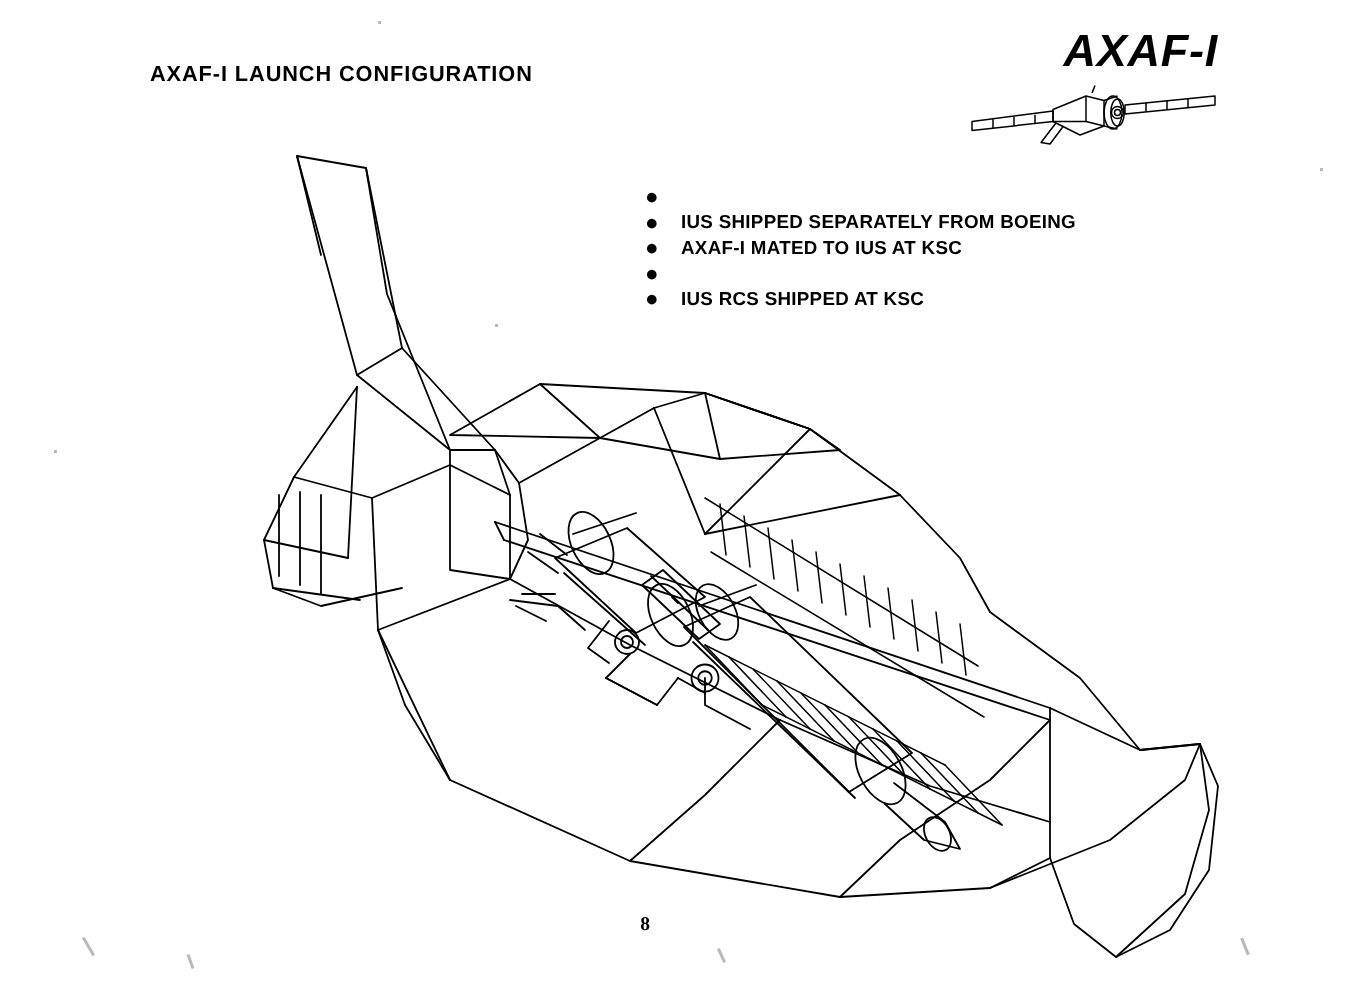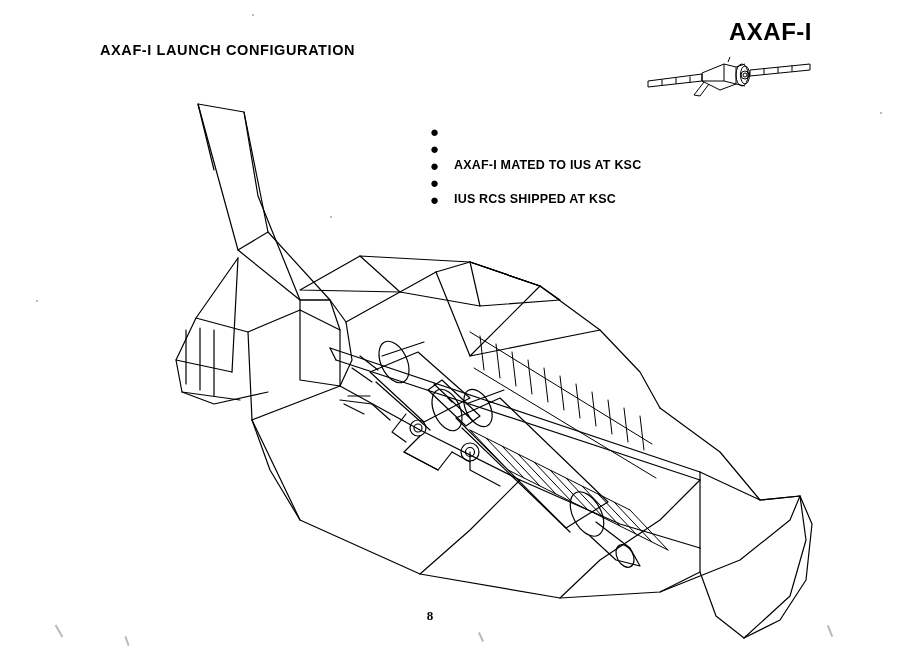--- a/index.html
+++ b/index.html
@@ -27,22 +27,23 @@
     top: 42px;
     font-size: 14.5px;
     font-weight: bold;
     letter-spacing: 0.6px;
     white-space: nowrap;
   }
   #logo-text {
     position: absolute;
     right: 48px;
     top: 18px;
-    font-size: 24px;
-    font-weight: bold;
+    font-size: 30px;
+    font-weight: bold;
+    font-style: italic;
     letter-spacing: 0.5px;
     font-family: "Liberation Sans", sans-serif;
   }
   #logo-art {
     position: absolute;
     right: 38px;
     top: 48px;
     width: 190px;
     height: 55px;
   }
@@ -126,20 +127,21 @@
       <path d="M96 14 L98 9"></path>
     </g>
   </svg>
 
   <div id="bullets">
     <div class="bullet-row">
       <span class="dot">●</span>
     </div>
     <div class="bullet-row">
       <span class="dot">●</span>
+      <span class="btext">IUS SHIPPED SEPARATELY FROM BOEING</span>
     </div>
     <div class="bullet-row">
       <span class="dot">●</span>
       <span class="btext">AXAF-I MATED TO IUS AT KSC</span>
     </div>
     <div class="bullet-row">
       <span class="dot">●</span>
     </div>
     <div class="bullet-row">
       <span class="dot">●</span>

